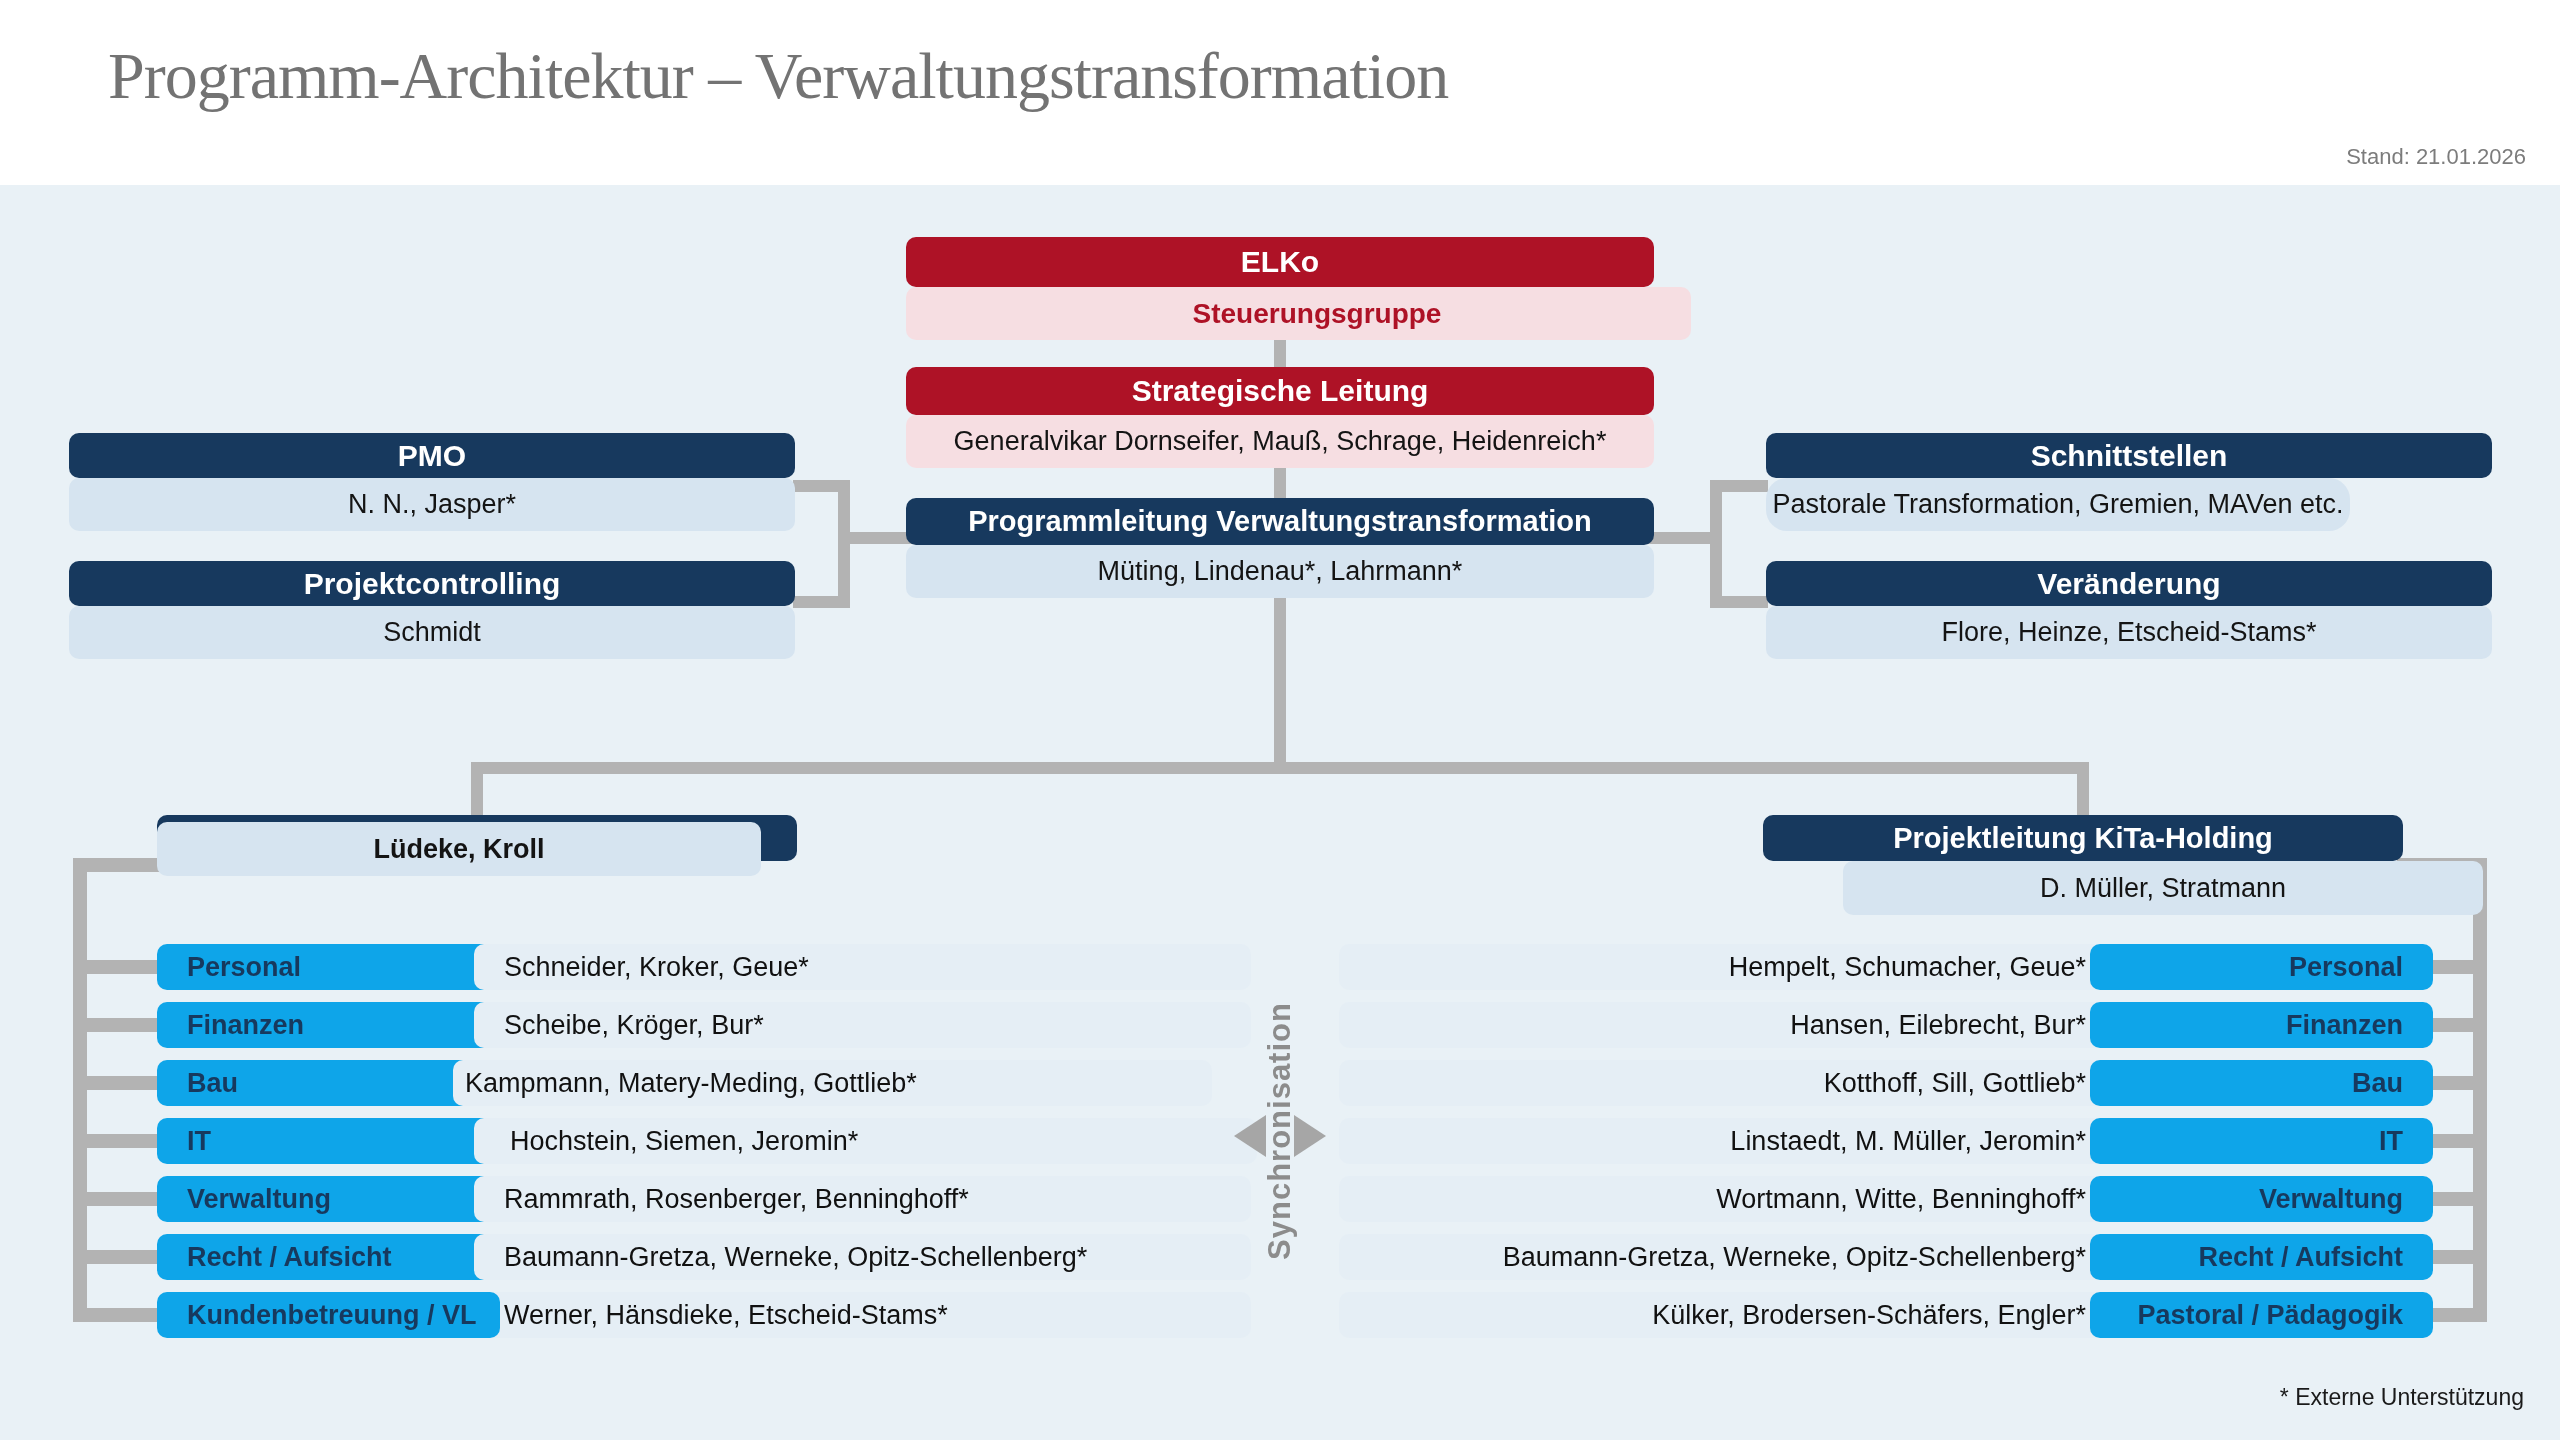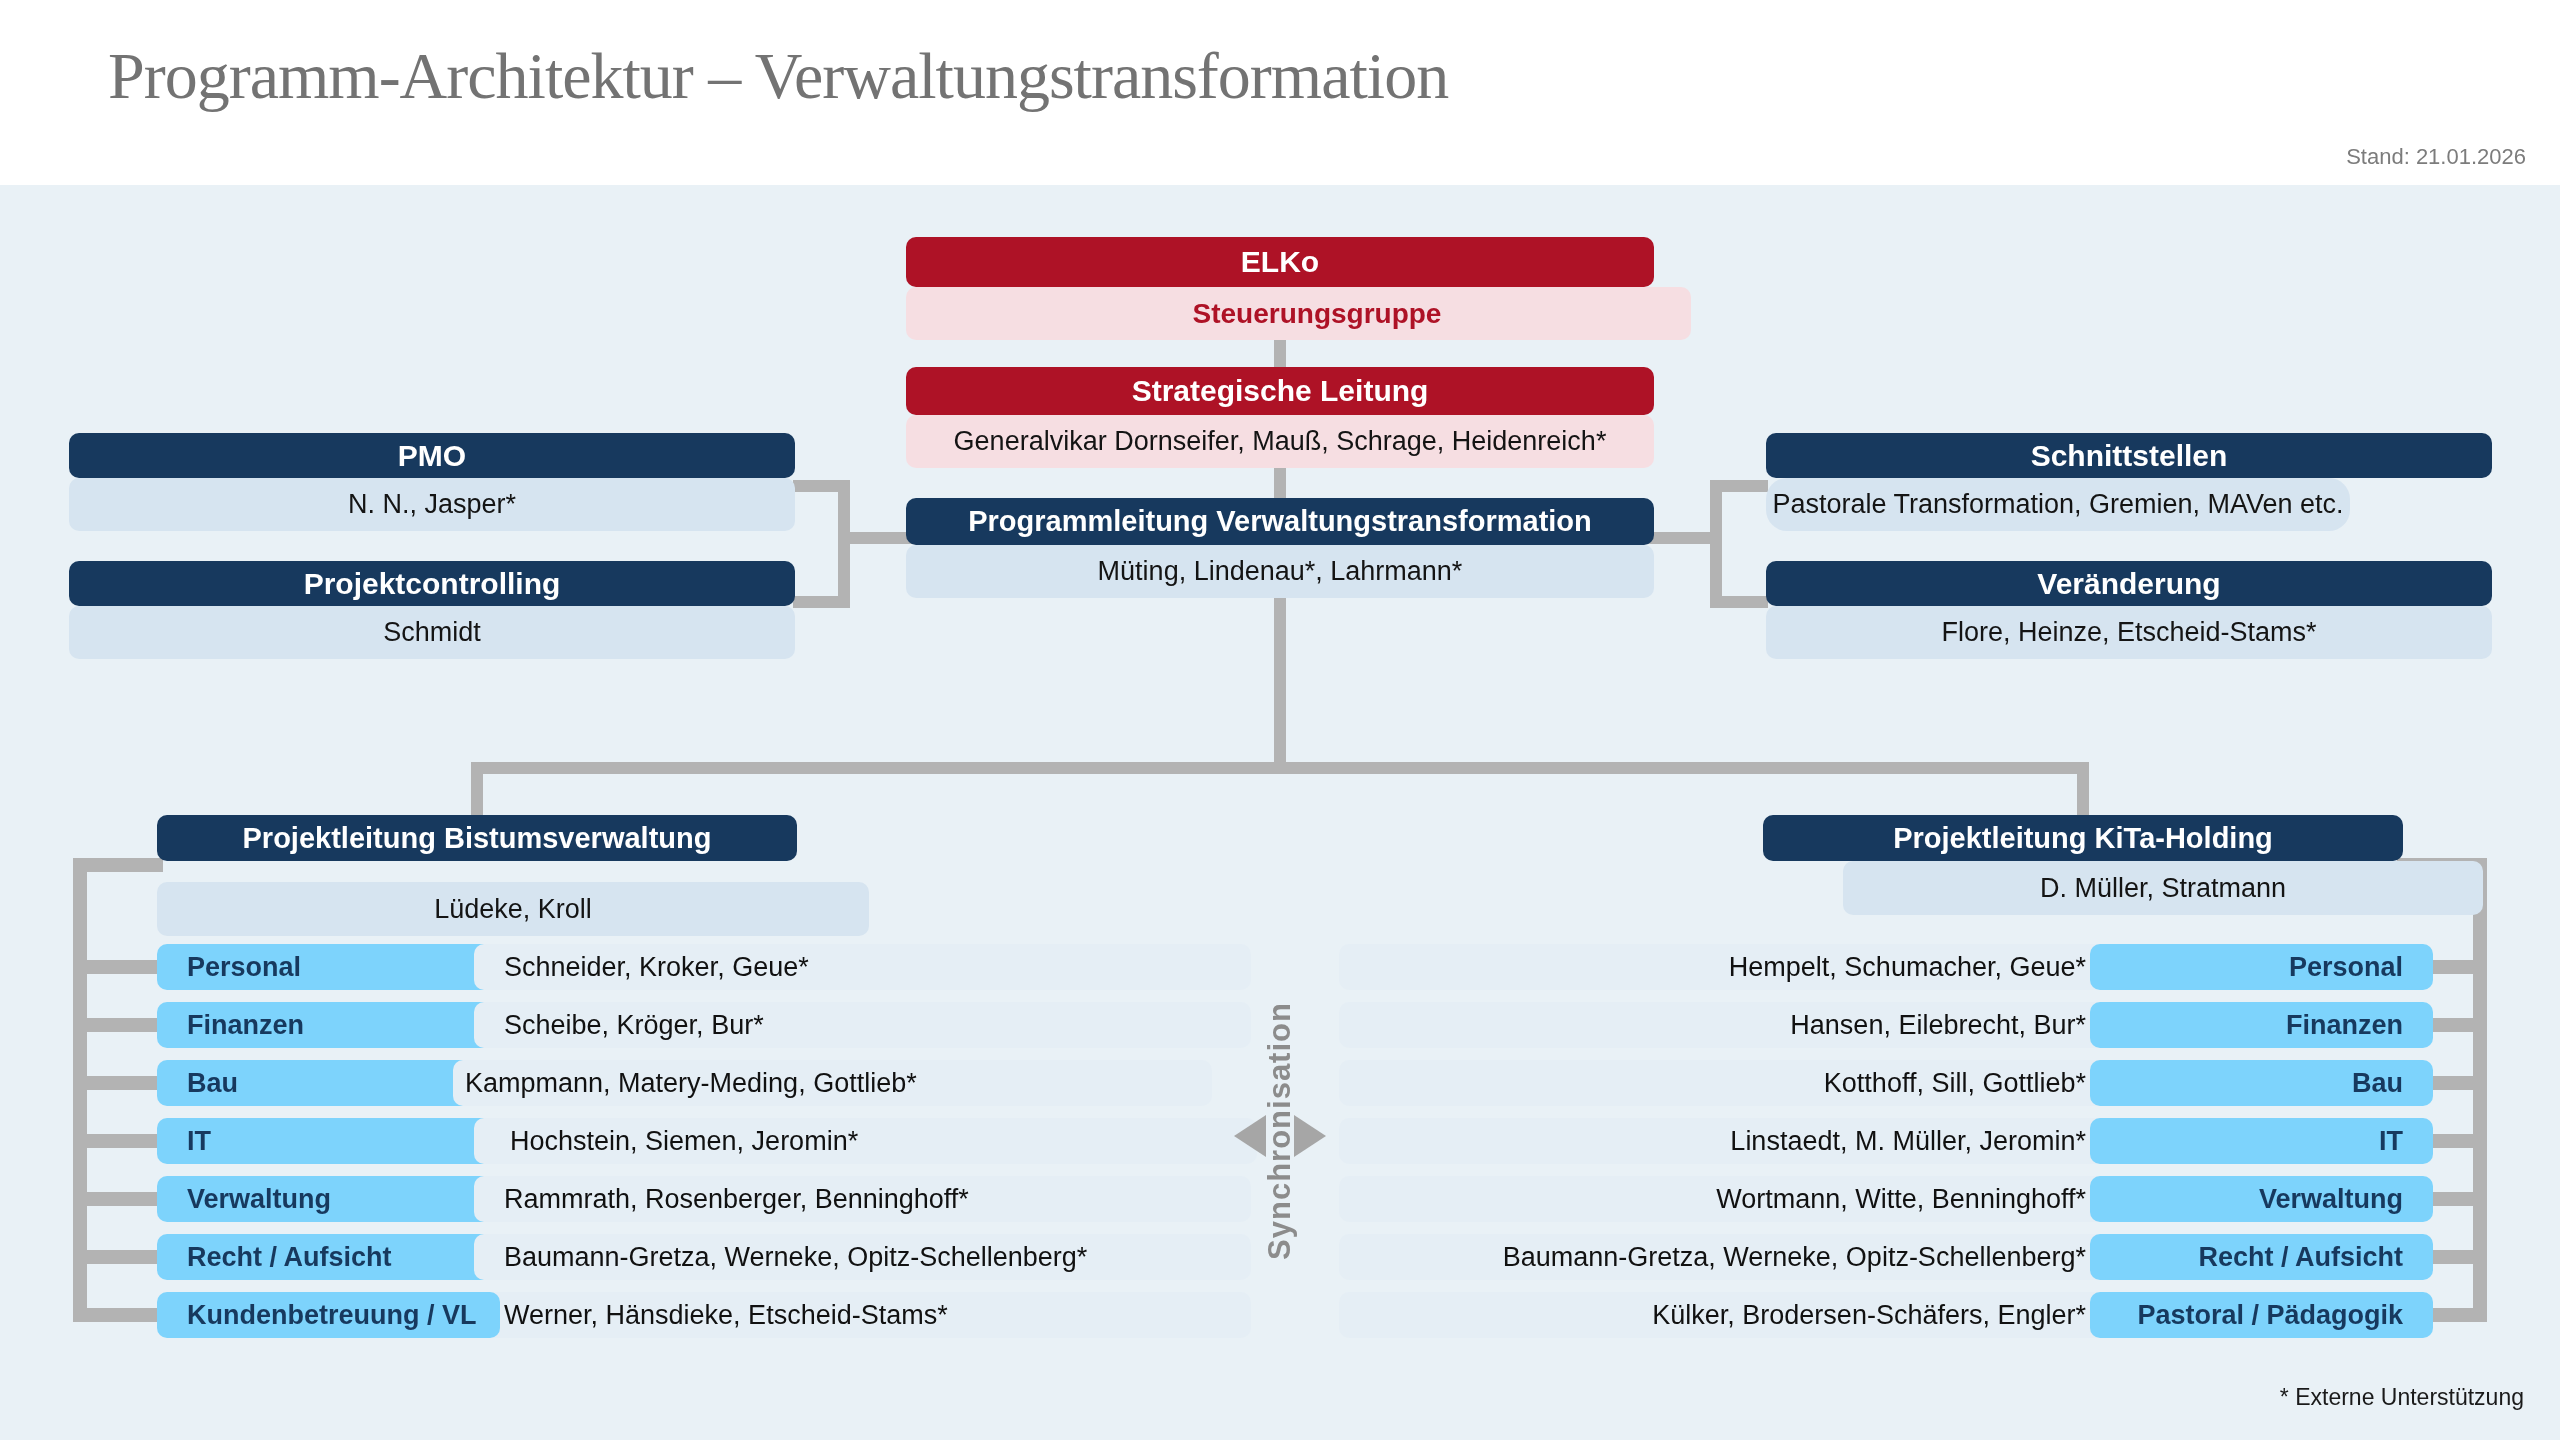--- a/index.html
+++ b/index.html
@@ -11,21 +11,21 @@
   .stand{position:absolute;right:34px;top:144px;font-size:22px;color:#7C7C7C;}
   .conn{position:absolute;background:#B3B3B3;}
   .hdr{position:absolute;border-radius:10px;background:#17395E;color:#FFFFFF;font-weight:bold;
        font-size:30px;display:flex;align-items:center;justify-content:center;white-space:nowrap;}
   .hdr.red{background:#AE1226;}
   .sub{position:absolute;border-radius:10px;background:#D6E4F0;color:#141414;font-size:27px;
        display:flex;align-items:center;justify-content:center;white-space:nowrap;}
   .sub.pink{background:#F6DEE2;}
   .sub.redtext{color:#AE1226;font-weight:bold;font-size:28px;}
   .chip{position:absolute;border-radius:10px;display:flex;align-items:center;white-space:nowrap;}
-  .chip.lbl{background:#7dd3fc;color:#17395E;font-weight:bold;font-size:27px;}
+  .chip.lbl{background:#0ea5e9;color:#17395E;font-weight:bold;font-size:27px;}
   .chip.names{background:#E5EEF5;color:#111111;font-size:27px;}
   .pad-l{padding-left:30px;justify-content:flex-start;}
   .pad-r{padding-right:30px;justify-content:flex-end;}
   .sync-text{position:absolute;left:1080px;top:1113px;width:400px;text-align:center;
              color:#8C8C8C;font-weight:bold;font-size:31px;transform:rotate(-90deg);
              transform-origin:center;letter-spacing:1px;}
   .tri{position:absolute;width:0;height:0;border-top:21px solid transparent;border-bottom:21px solid transparent;}
   .tri.left{left:1234px;top:1115px;border-right:32px solid #A6A6A6;}
   .tri.right{left:1294px;top:1115px;border-left:32px solid #A6A6A6;}
   .footnote{position:absolute;right:36px;top:1384px;font-size:23px;color:#1A1A1A;}
@@ -119,21 +119,21 @@
   <div class="hdr" style="left:1766px;top:561px;width:726px;height:45px;">
       <span>Veränderung</span>
     </div>
   <div class="sub" style="left:1766px;top:606px;width:726px;height:53px;">
       <span>Flore, Heinze, Etscheid-Stams*</span>
     </div>
 
   <div class="hdr" style="left:157px;top:815px;width:640px;height:46px;font-size:29px;">
       <span>Projektleitung Bistumsverwaltung</span>
     </div>
-  <div class="sub" style="left:157px;top:882px;width:712px;height:54px;">
+  <div class="sub" style="left:157px;top:822px;width:604px;height:54px;font-weight:bold;">
       <span>Lüdeke, Kroll</span>
     </div>
 
   <div class="chip lbl pad-l" style="left:157px;top:944px;width:313px;height:46px;">
       <span>Personal</span>
     </div>
   <div class="chip names pad-l" style="left:474px;top:944px;width:747px;height:46px;">
       <span>Schneider, Kroker, Geue*</span>
     </div>
   <div class="chip lbl pad-l" style="left:157px;top:1002px;width:313px;height:46px;">

